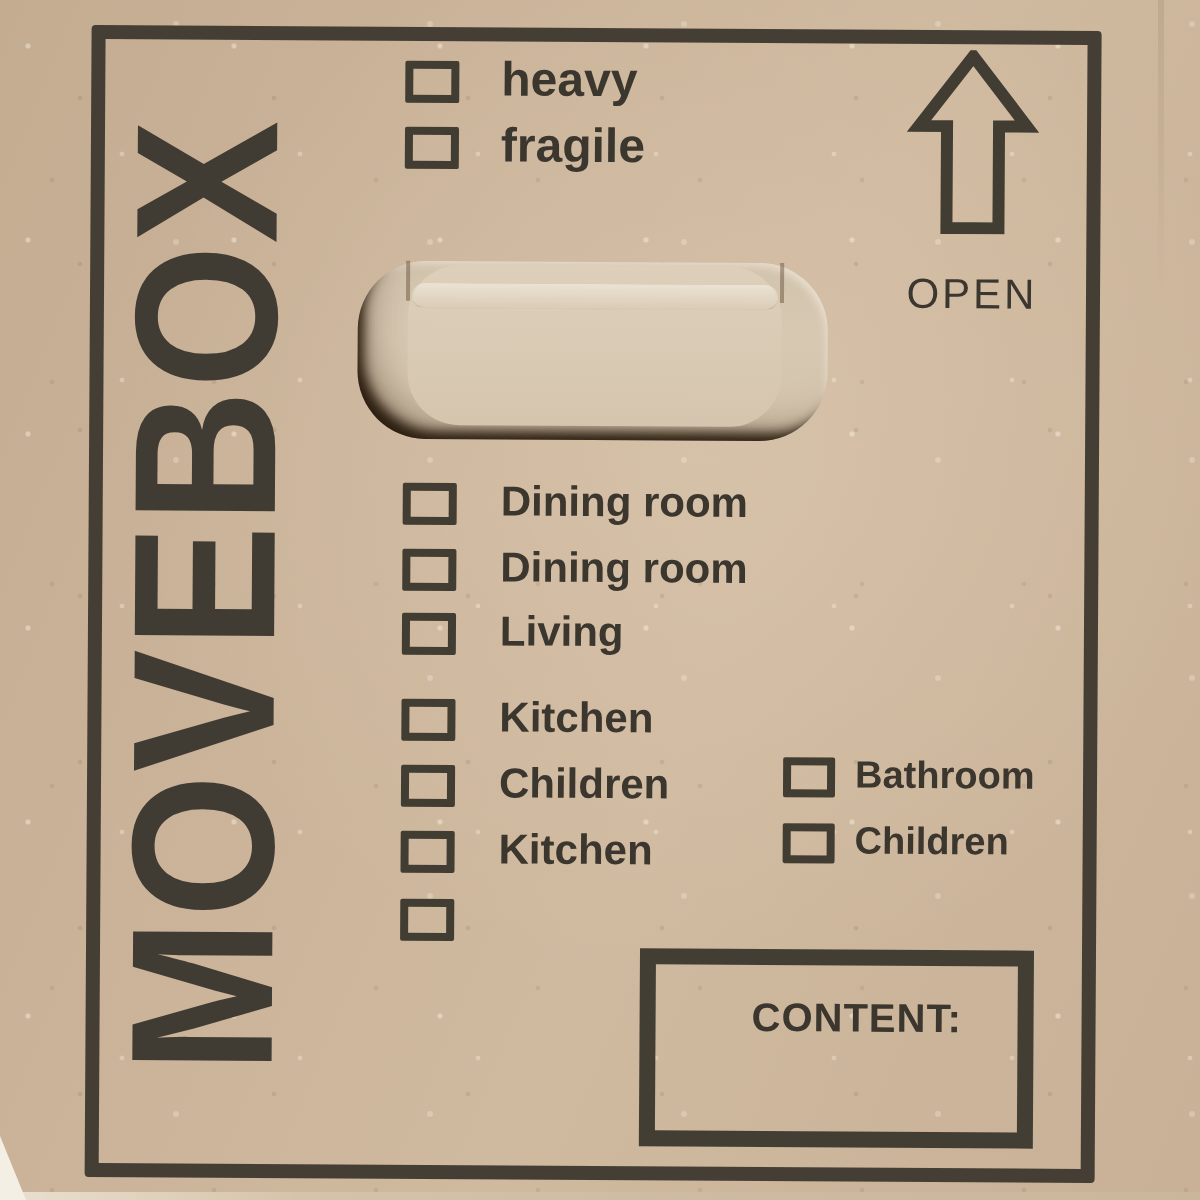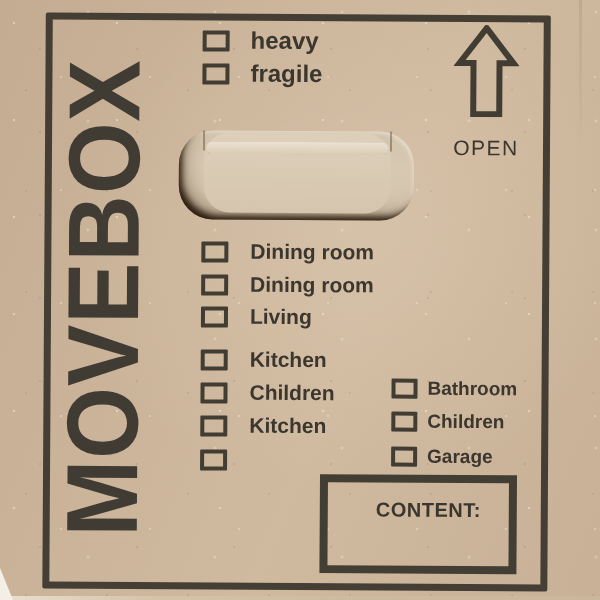--- a/index.html
+++ b/index.html
@@ -163,24 +163,20 @@
     </div>
 
     <div class="item col-r" style="top:376px">
       <span class="cb"></span>
       <span class="lbl">Bathroom</span>
     </div>
     <div class="item col-r" style="top:409px">
       <span class="cb"></span>
       <span class="lbl">Children</span>
     </div>
-    <div class="item col-r" style="top:444px">
-      <span class="cb"></span>
-      <span class="lbl">Garage</span>
-    </div>
 
     <div class="content-box">
       <div class="content-lbl">CONTENT:</div>
     </div>
 
   </div>
 
   <div class="crease-right"></div>
   <div class="edge-bottom"></div>
   <div class="edge-corner"></div>

